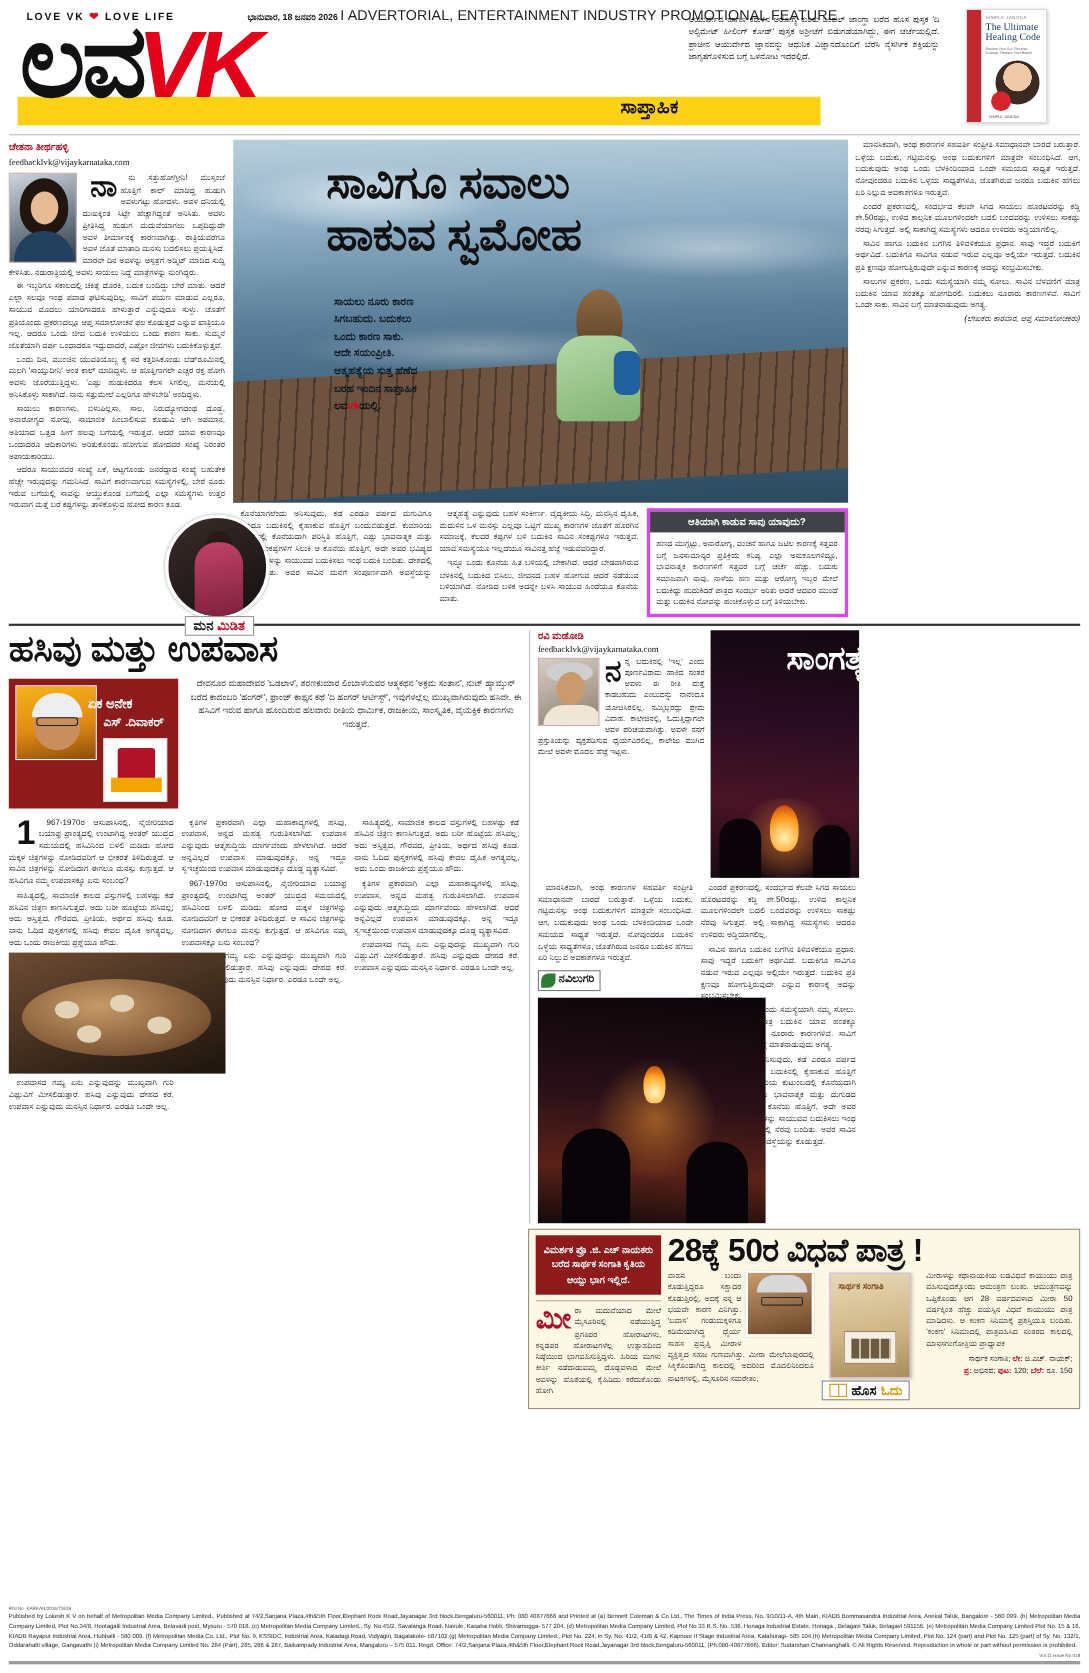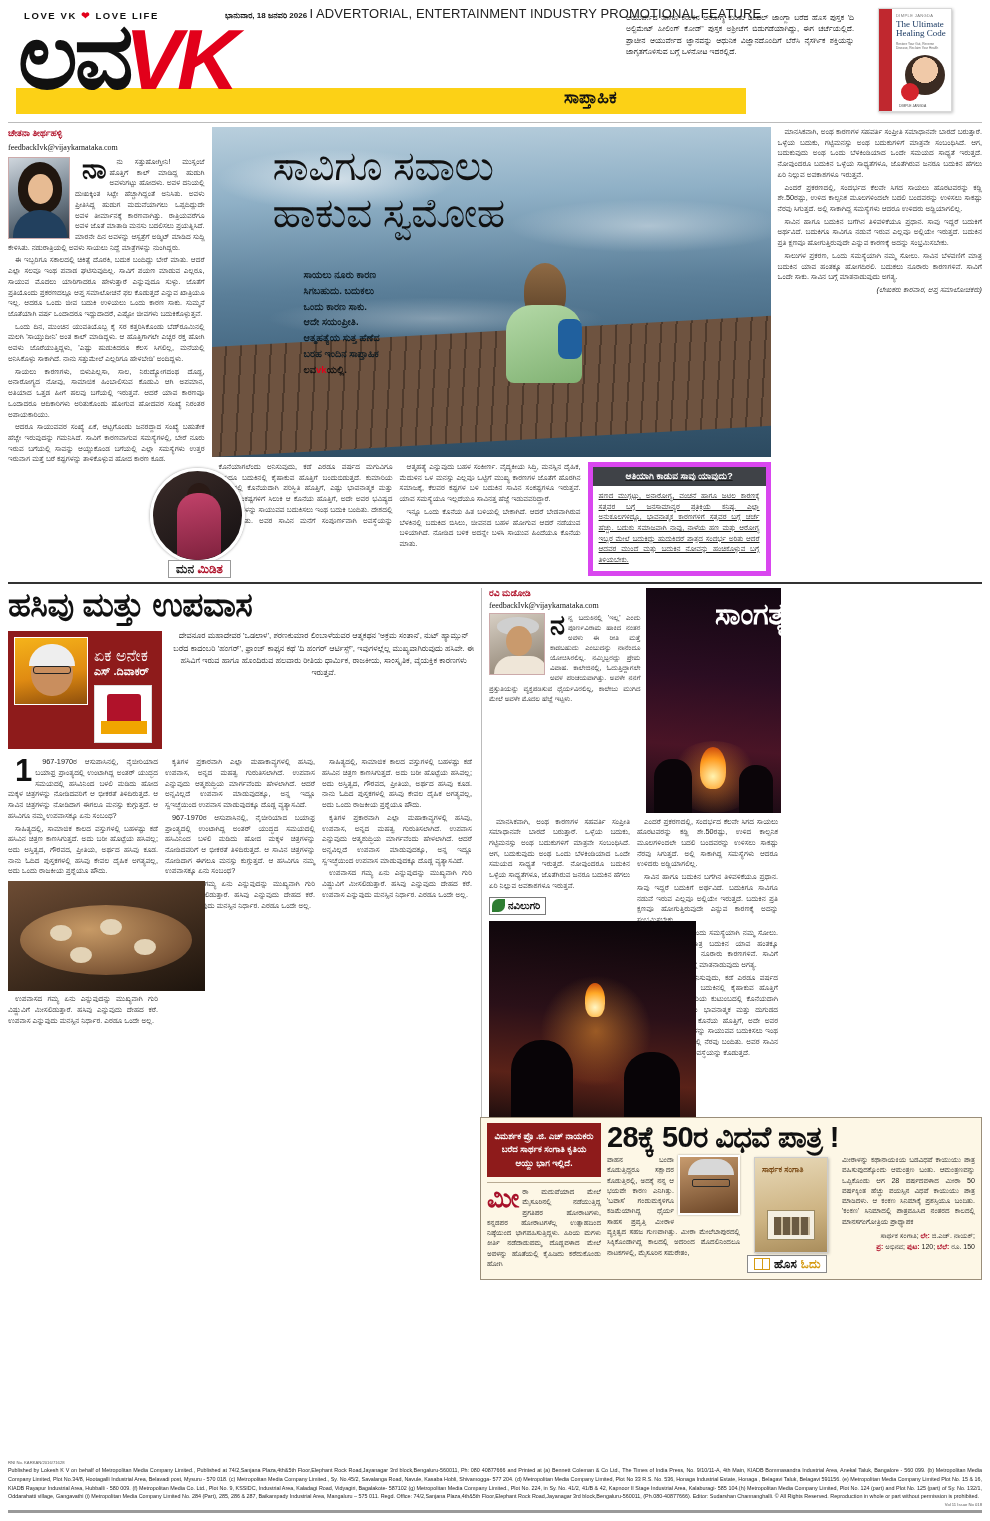--- a/index.html
+++ b/index.html
@@ -70,59 +70,59 @@
 
   
   .hero{position:relative;width:559px;height:330px;overflow:hidden;
     background:linear-gradient(178deg,#b9cfdd 0%,#8fb0c6 22%,#5b7f99 48%,#41647e 70%,#2c4a60 100%);}
   .hero:after{content:"";position:absolute;inset:0;
     background:
       radial-gradient(ellipse 170px 44px at 22% 16%,rgba(255,255,255,.55),transparent 70%),
       radial-gradient(ellipse 200px 38px at 78% 30%,rgba(255,255,255,.4),transparent 70%),
       radial-gradient(ellipse 240px 30px at 40% 58%,rgba(255,255,255,.3),transparent 70%),
       radial-gradient(ellipse 180px 26px at 70% 73%,rgba(255,255,255,.22),transparent 70%);}
-  .hero-h1{position:absolute;left:61px;top:16px;z-index:3;font-size:41px;line-height:1.14;
-    font-weight:normal;color:#111;letter-spacing:-.5px;white-space:nowrap;}
+  .hero-h1{position:absolute;left:85px;top:16px;z-index:3;font-size:41px;line-height:1.14;
+    font-weight:bold;color:#111;letter-spacing:-.5px;white-space:nowrap;}
   .hero-kicker{position:absolute;left:92px;top:140px;z-index:3;font-size:9.6px;line-height:1.65;
     font-weight:bold;color:#0c1a22;}
   .kick-lv{color:#111;}
   .kick-vk{color:#e2001a;font-weight:bold;}
   .hero-dock{position:absolute;left:0;bottom:0;width:100%;height:110px;z-index:2;
     background:repeating-linear-gradient(93deg,#6e5340 0 13px,#4e3a2c 13px 15px);
     transform:skewY(-3.2deg);transform-origin:left bottom;}
   .hero-girl{position:absolute;left:290px;bottom:74px;width:84px;height:120px;z-index:3;}
   .hg-hair{position:absolute;left:22px;top:0;width:42px;height:56px;border-radius:50% 50% 40% 40%;
     background:linear-gradient(180deg,#8f6a44,#5c4228);}
   .hg-body{position:absolute;left:4px;top:42px;width:76px;height:78px;border-radius:26px 26px 8px 8px;
     background:linear-gradient(160deg,#b4d9a7,#81b273);}
   .hg-bag{position:absolute;left:56px;top:56px;width:24px;height:40px;border-radius:8px;background:#20609e;}
 
   
-  .boxnote{border:5px solid #d946ef;padding:0;margin-top:6px;width:183px;float:left;text-decoration:underline;}
+  .boxnote{border:3px solid #d946ef;padding:0;margin-top:6px;width:183px;float:left;}
   .boxnote-h{background:#3f4247;color:#fff;font-size:9px;font-weight:bold;text-align:center;padding:4px 2px;}
   .boxnote-b{padding:5px 6px;font-size:7.2px;line-height:1.48;text-align:justify;}
 
   .caption-circle{position:absolute;left:150px;top:468px;width:95px;height:95px;border-radius:50%;
     border:3px solid #fff;box-shadow:0 0 3px rgba(0,0,0,.4);overflow:hidden;z-index:5;
     background:linear-gradient(150deg,#3a2b28,#141012);}
   .cc-person{position:absolute;left:24px;top:22px;width:44px;height:72px;border-radius:20px 20px 0 0;
     background:linear-gradient(170deg,#c2426a,#7a1f3a);}
   .cc-head{position:absolute;left:34px;top:12px;width:24px;height:26px;border-radius:50%;background:#2a1a16;}
   .cap-label{position:absolute;left:168px;top:560px;z-index:6;background:#fff;border:1px solid #999;
     padding:1px 7px;font-size:12px;font-weight:bold;}
   .cap-label .red{color:#b0122a;}
   .h-big{font-size:33px;font-weight:bold;color:#111;letter-spacing:-.5px;line-height:1.05;}
 
   .ekaneka{width:155px;height:118px;background:#8e1b1b;position:relative;margin:5px 4px 3px 0;float:left;}
   .ek-photo{position:absolute;left:6px;top:6px;width:74px;height:68px;
     background:linear-gradient(170deg,#f5b31a 0%,#e08b12 55%,#8d4e0c 100%);border:1px solid #fff;overflow:hidden;}
   .ek-head{position:absolute;left:16px;top:12px;width:42px;height:46px;border-radius:48%;background:#c98e5e;}
   .ek-hair{position:absolute;left:14px;top:6px;width:46px;height:22px;border-radius:22px 22px 0 0;background:#eee;}
   .ek-glass{position:absolute;left:18px;top:28px;width:38px;height:8px;border:1px solid #222;border-radius:3px;}
-  .ek-t1{position:absolute;left:86px;top:16px;color:#fff;font-size:16px;font-weight:normal;}
+  .ek-t1{position:absolute;left:72px;top:16px;color:#fff;font-size:12px;font-weight:bold;}
   .ek-t2{position:absolute;left:86px;top:34px;color:#fff;font-size:11px;font-weight:bold;}
   .ek-book{position:absolute;left:86px;top:54px;width:58px;height:58px;background:#fff;border:1px solid #ddd;}
   .ek-bk-i{position:absolute;left:12px;top:8px;width:34px;height:30px;background:#b0122a;border-radius:3px 3px 0 0;}
   .ek-bk-l{position:absolute;left:6px;bottom:8px;width:46px;height:13px;background:#f0a500;}
 
   .pic-table{width:197px;height:110px;margin:4px 0 3px 0;
     background:linear-gradient(160deg,#6d4c34 0%,#3c2a1c 60%,#1d140d 100%);position:relative;overflow:hidden;}
   .pt-top{position:absolute;left:12px;top:24px;width:172px;height:70px;border-radius:50%;
     background:radial-gradient(ellipse at 40% 35%,#c79a66,#7d5636 70%,#4a3320);}
   .pt-d1,.pt-d2,.pt-d3,.pt-d4{position:absolute;width:22px;height:16px;border-radius:50%;background:#e3d3b6;}

